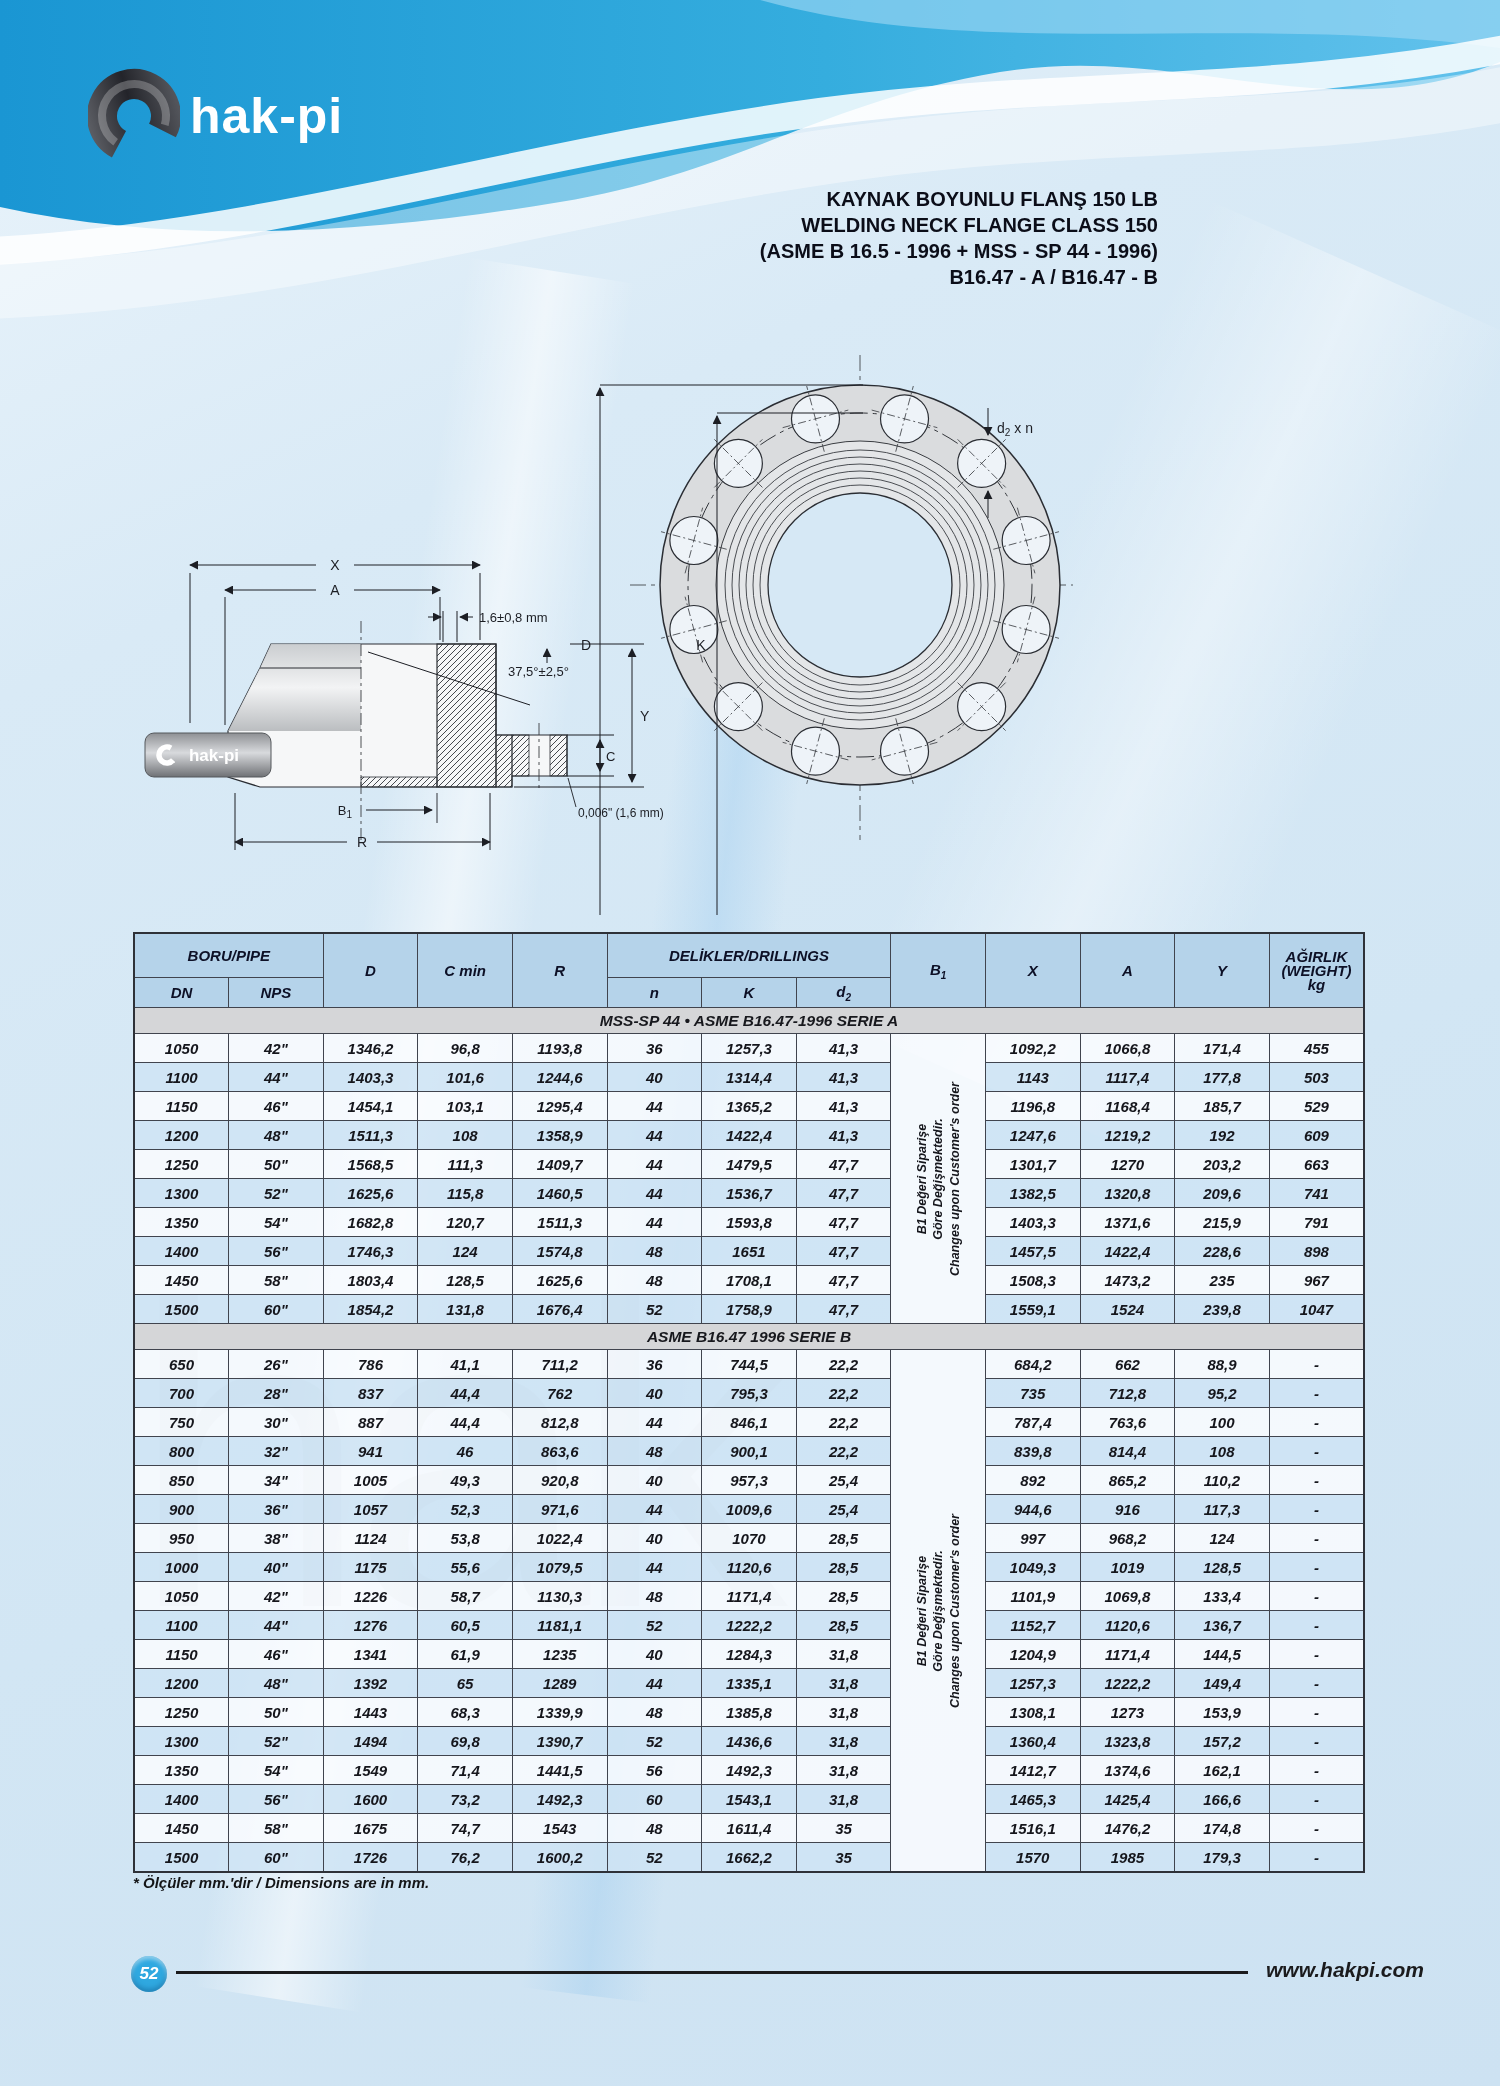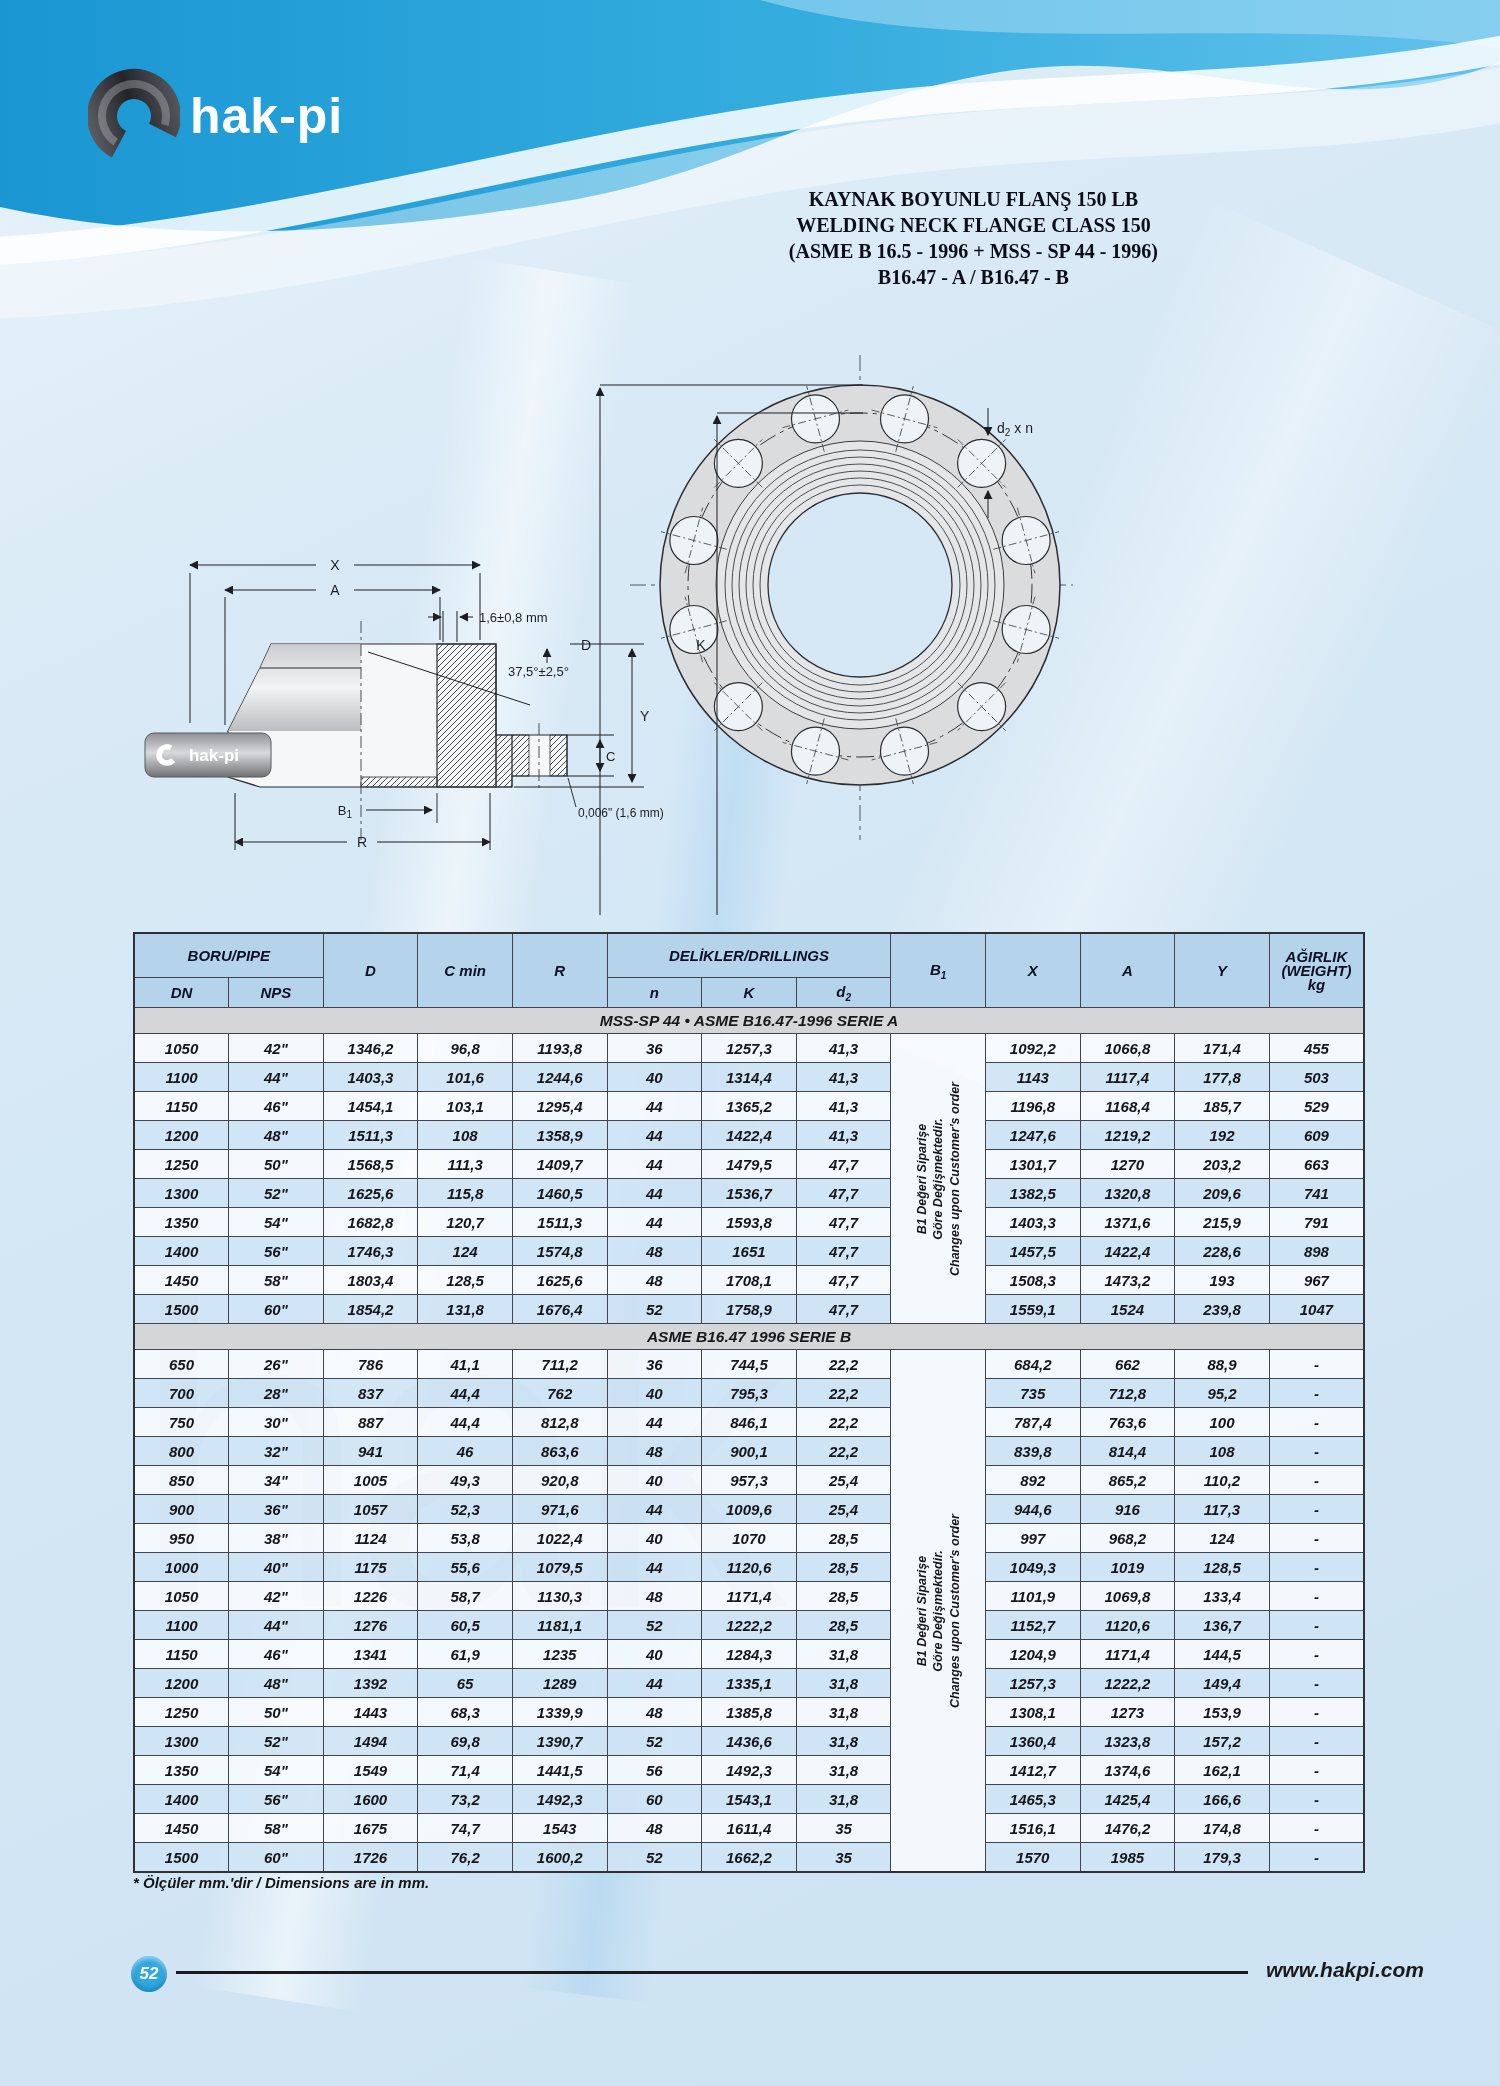--- a/index.html
+++ b/index.html
@@ -14,22 +14,22 @@
     background:linear-gradient(90deg,rgba(140,190,230,0),rgba(150,200,238,.35),rgba(140,190,230,0));}
   #streak3{left:1010px;top:230px;width:340px;height:900px;transform:rotate(24deg);
     background:linear-gradient(90deg,rgba(255,255,255,0),rgba(255,255,255,.4),rgba(255,255,255,0));}
   #watermark{position:absolute;left:130px;top:1210px;font-size:430px;font-weight:normal;
     letter-spacing:-18px;color:rgba(115,122,130,.15);pointer-events:none;z-index:1;text-align:right;}
   
   #banner{position:absolute;left:0;top:0;width:1500px;height:320px;z-index:2;}
   #logo{position:absolute;left:88px;top:66px;height:100px;display:flex;align-items:center;z-index:3;}
   #logo-text{color:#ffffff;font-size:50px;font-weight:bold;letter-spacing:1px;margin-left:10px;}
   
-  #title-block{position:absolute;top:186px;right:342px;text-align:center;z-index:3;
-    color:#0b0d18;font-weight:bold;font-size:20px;line-height:26px;font-family:Liberation Serif, serif;}
+  #title-block{position:absolute;top:186px;right:342px;text-align:right;z-index:3;
+    color:#0b0d18;font-weight:bold;font-size:20px;line-height:26px;}
   
   .drawing{position:absolute;z-index:2;}
   #side-svg{left:110px;top:425px;}
   #front-svg{left:545px;top:300px;}
   svg text{font-family:"Liberation Sans",sans-serif;font-size:14px;fill:#1c1e24;}
   svg .small{font-size:13px;}
   svg .tiny{font-size:12px;}
   svg .svgsub{font-size:10px;}
   svg .pipebrand{font-size:17px;font-weight:bold;fill:#ffffff;}
   
@@ -414,21 +414,21 @@
             <td>1450</td>
             <td>58"</td>
             <td>1803,4</td>
             <td>128,5</td>
             <td>1625,6</td>
             <td>48</td>
             <td>1708,1</td>
             <td>47,7</td>
             <td>1508,3</td>
             <td>1473,2</td>
-            <td>193</td>
+            <td>235</td>
             <td>967</td>
           </tr>
           <tr class="even">
             <td>1500</td>
             <td>60"</td>
             <td>1854,2</td>
             <td>131,8</td>
             <td>1676,4</td>
             <td>52</td>
             <td>1758,9</td>

